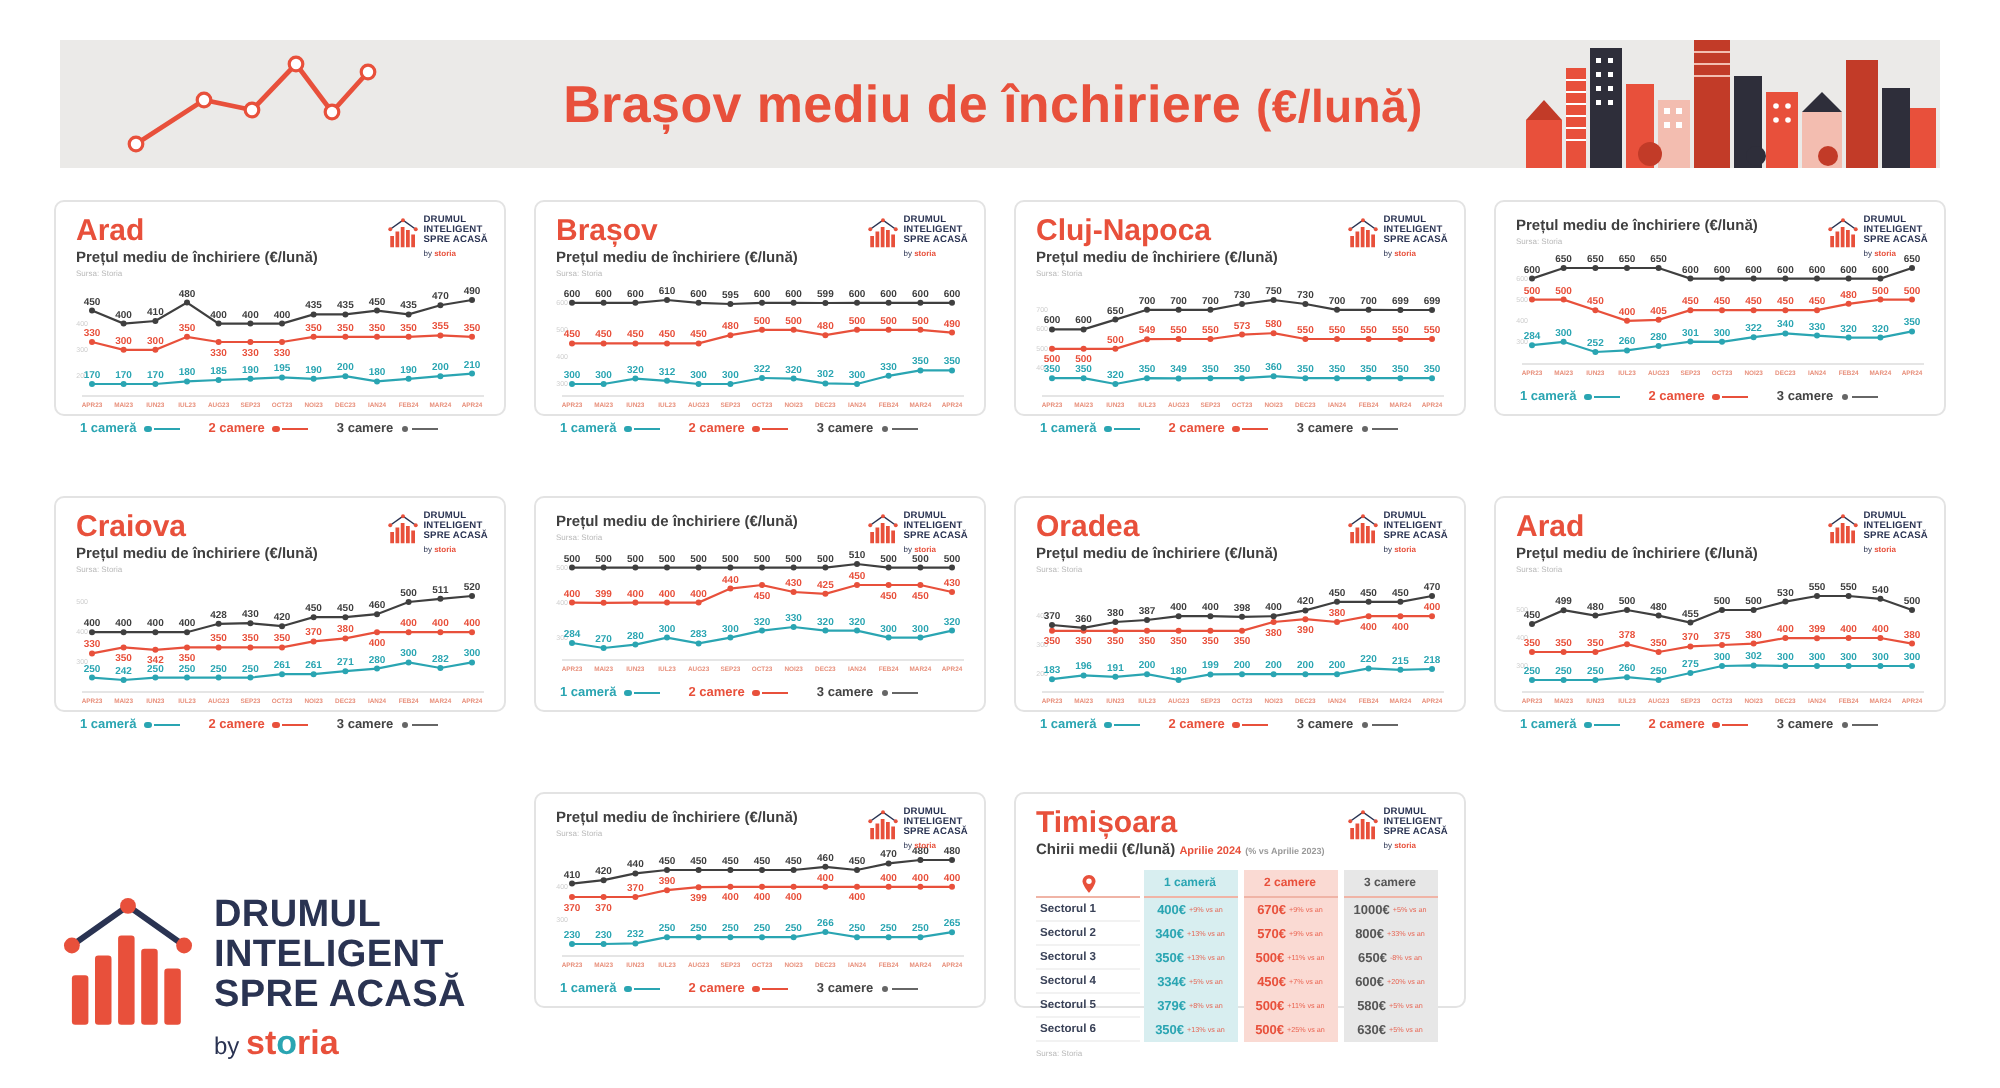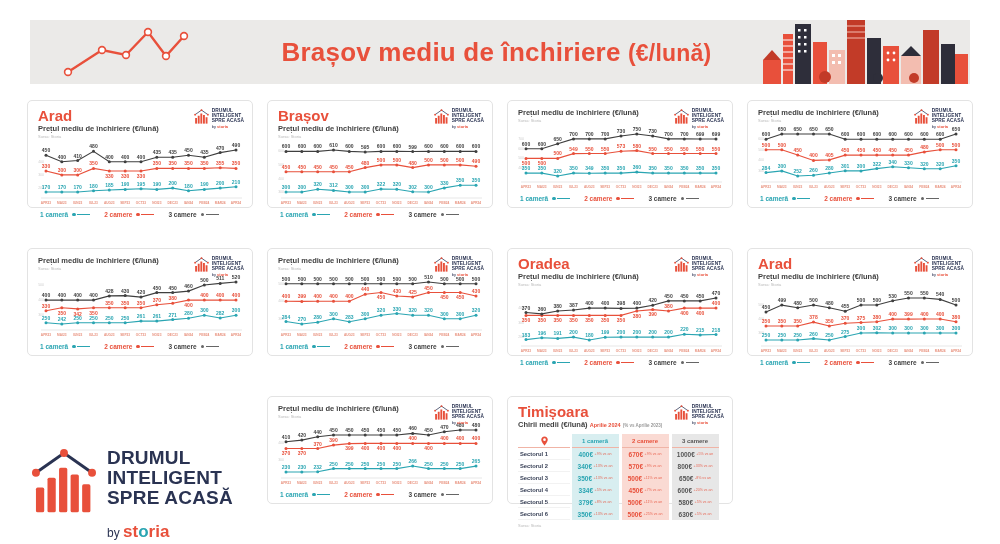--- a/index.html
+++ b/index.html
@@ -45,21 +45,21 @@
   .c1{color:var(--teal)} .c2{color:var(--accent)} .c3{color:#444}
   .mk{display:inline-block;width:18px;height:3.6px;position:relative;margin-left:4px}
   .mk::before{content:"";position:absolute;left:0;top:0;width:3.6px;height:3.6px;border-radius:50%;background:currentColor}
   .mk::after{content:"";position:absolute;left:5px;top:1.3px;right:0;height:1.1px;background:currentColor}
   .m1{color:var(--teal)} .m2{color:var(--accent)} .m3{color:#666}
 
   
   .logo-cell{position:relative;padding-top:52px;padding-left:4px;display:flex;gap:10px;align-items:flex-start}
   .big-icon{width:66px;height:66px}
   .bl-line{color:var(--navy);font-size:19px;font-weight:bold;line-height:20px;letter-spacing:.2px}
-  .bl-by{margin-top:14px;font-size:12px;color:var(--navy)}
+  .bl-by{margin-top:4px;font-size:12px;color:var(--navy)}
   .bl-by .st-pre,.bl-by .st-post{color:var(--accent);font-weight:bold;font-size:17px}
   .bl-by .st-o{color:var(--teal);font-weight:bold;font-size:17px}
 
   
   .buc-sub{font-size:7.5px;color:#3F3F3F;font-weight:bold;line-height:9px}
   .buc-period{color:var(--accent);font-size:5.5px;font-weight:bold}
   .buc-note{color:#9a9a9a;font-size:4.5px}
   .buc-table{display:grid;grid-template-columns:52px 50px 50px 50px;margin-top:4px}
   .bh{height:14px;display:flex;align-items:center;justify-content:center;font-size:6px;font-weight:bold;
     border-bottom:1px solid #F0B4A6;margin:0 1.5px}
@@ -466,20 +466,21 @@
               </g>
     </svg>
     <div class="mini-text">
       <div class="ml-line">DRUMUL</div>
       <div class="ml-line">INTELIGENT</div>
       <div class="ml-line">SPRE ACASĂ</div>
       <div class="ml-by"><span>by</span> <span class="storia">storia</span></div>
     </div>
   </div>
 </div>
+    <div class="city">Cluj-Napoca</div>
     <div class="sub">Prețul mediu de închiriere (€/lună)</div>
     <div class="src">Sursa: Storia</div>
     <svg class="plot" width="206" height="70" viewBox="0 0 206 70">
           <text class="ytick" x="6" y="45.2" text-anchor="end">400</text>
           <text class="ytick" x="6" y="35.4" text-anchor="end">500</text>
           <text class="ytick" x="6" y="25.7" text-anchor="end">600</text>
           <text class="ytick" x="6" y="15.9" text-anchor="end">700</text>
           <line class="axis" x1="3" y1="58" x2="204" y2="58"></line>
           <text class="xtick" x="8.0" y="63.5" text-anchor="middle">APR23</text>
           <text class="xtick" x="23.8" y="63.5" text-anchor="middle">MAI23</text>
@@ -758,20 +759,21 @@
               </g>
     </svg>
     <div class="mini-text">
       <div class="ml-line">DRUMUL</div>
       <div class="ml-line">INTELIGENT</div>
       <div class="ml-line">SPRE ACASĂ</div>
       <div class="ml-by"><span>by</span> <span class="storia">storia</span></div>
     </div>
   </div>
 </div>
+    <div class="city">Craiova</div>
     <div class="sub">Prețul mediu de închiriere (€/lună)</div>
     <div class="src">Sursa: Storia</div>
     <svg class="plot" width="206" height="70" viewBox="0 0 206 70">
           <text class="ytick" x="6" y="44.2" text-anchor="end">300</text>
           <text class="ytick" x="6" y="29.1" text-anchor="end">400</text>
           <text class="ytick" x="6" y="14.0" text-anchor="end">500</text>
           <line class="axis" x1="3" y1="58" x2="204" y2="58"></line>
           <text class="xtick" x="8.0" y="63.5" text-anchor="middle">APR23</text>
           <text class="xtick" x="23.8" y="63.5" text-anchor="middle">MAI23</text>
           <text class="xtick" x="39.7" y="63.5" text-anchor="middle">IUN23</text>

